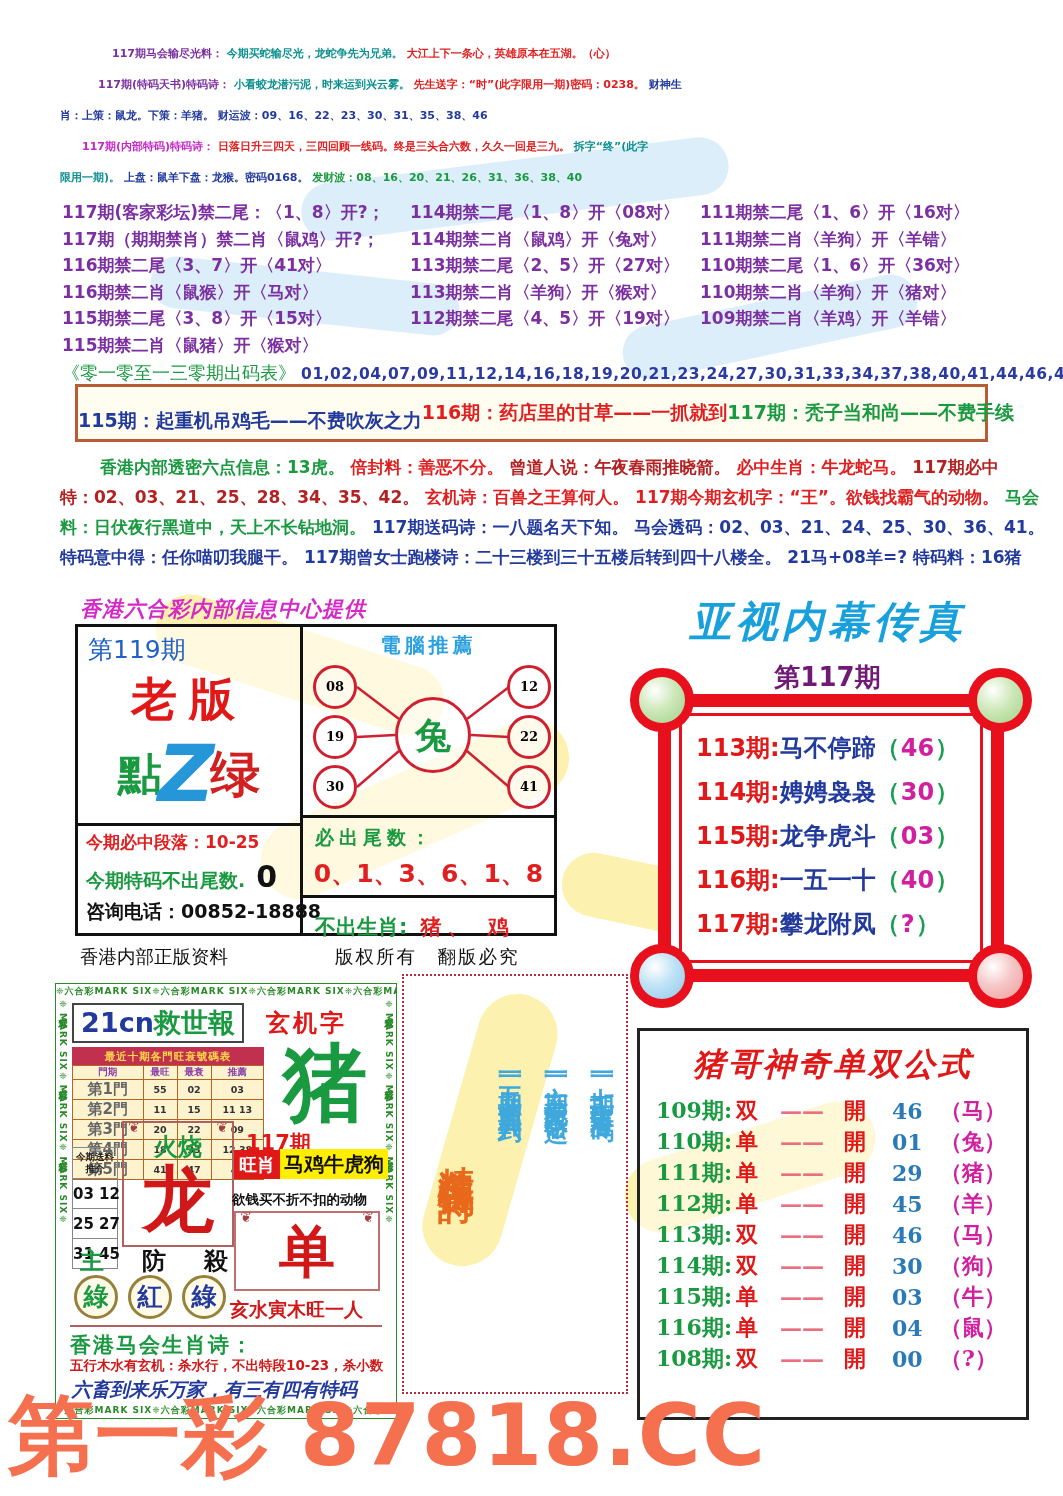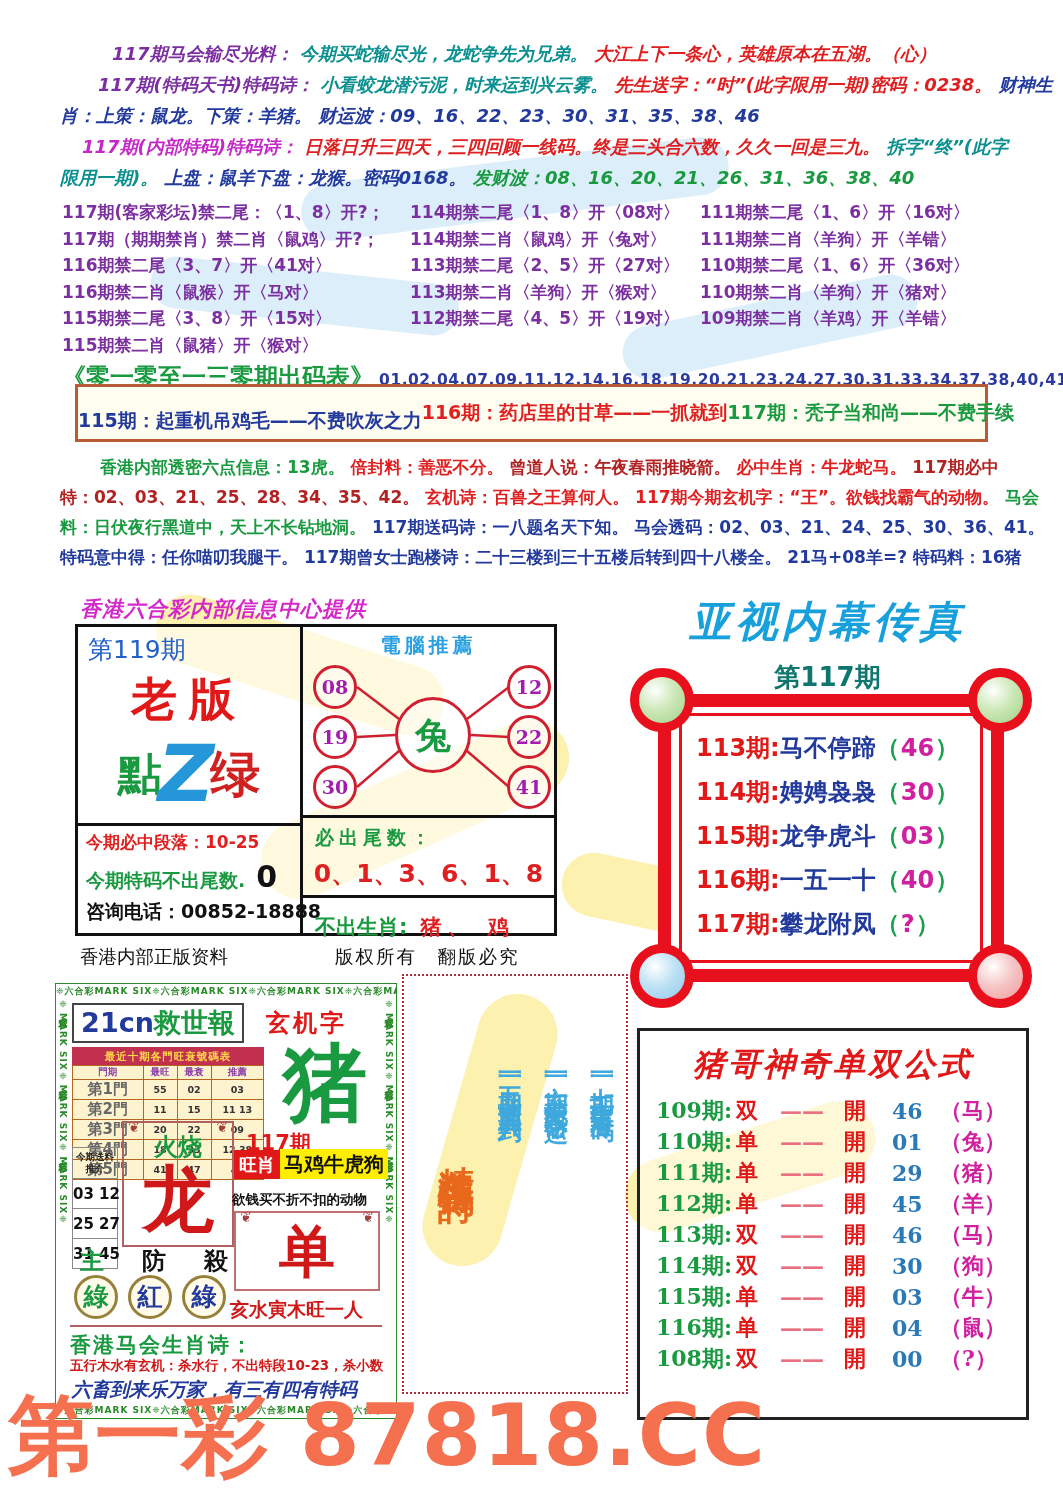--- a/index.html
+++ b/index.html
@@ -21,34 +21,34 @@
   .purple { color:#7b2fa0; }
   .magenta { color:#c428c8; }
   .teal { color:#0b8f8f; }
   .red { color:#e02020; }
   .darkred { color:#b22222; }
   .navy { color:#223a9c; }
   .green { color:#1a9a40; }
 
   
   #topblock { left:60px; top:38px; width:962px; z-index:1; }
-  .tl { font-size:18px; font-weight:bold; line-height:31px; white-space:nowrap;font-style:italic; }
+  .tl { font-size:11px; font-weight:bold; line-height:31px; white-space:nowrap; }
   .tl.i1 { padding-left:52px; }
   .tl.i2 { padding-left:38px; }
   .tl.i3 { padding-left:22px; }
 
   
   #banblock { left:62px; top:199px; width:966px; height:158px; z-index:1; }
   .bancol { position:absolute; top:0; }
   .bancol div { font-size:17px; font-weight:bold; line-height:26.5px; white-space:nowrap; color:#7b2fa0; }
   #bancol1 { left:0; } #bancol2 { left:348px; } #bancol3 { left:638px; }
 
   
   #chuma { left:62px; top:361px; z-index:1; white-space:nowrap; }
-  #chuma .lbl { color:#1a9a40; font-weight:bold; font-size:24px; }
+  #chuma .lbl { color:#1a9a40; font-weight:normal; font-size:18px; }
   #chuma .nums { color:#2a3aa0; font-weight:bold; font-size:15.5px; letter-spacing:0.5px; }
 
   
   #idiombox { left:75px; top:384px; width:913px; height:58px; border:3px solid #b85c38;
     background:#fffdf0; display:flex; align-items:center; justify-content:space-around; z-index:1; }
   .idiom { font-size:19px; font-weight:bold; white-space:nowrap; }
   .idiom.c1 { color:#223a9c;margin-top:16px; } .idiom.c2 { color:#e02020; } .idiom.c3 { color:#1a9a40; }
 
   
   #infoblock { left:60px; top:452px; width:962px; z-index:1; }
@@ -74,39 +74,39 @@
   .lb-duan { position:absolute; left:8px; top:204px; color:#e02020; font-size:17px; font-weight:bold; white-space:nowrap; }
   .lb-weishu { position:absolute; left:8px; top:232px; white-space:nowrap; }
   .lb-weishu .g { color:#1a9a40; font-size:19px; font-weight:bold; }
   .lb-weishu .zero { color:#111; font-size:30px; font-weight:bold; margin-left:6px; }
   .lb-phone { position:absolute; left:8px; top:272px; color:#111; font-size:19px; font-weight:bold; white-space:nowrap; }
 
   .cb-title { position:absolute; left:0; right:0; top:5px; text-align:center; color:#2aa0e0;
     font-size:20px; font-weight:bold; letter-spacing:4px; }
   #diagram { position:absolute; left:4px; top:30px; width:250px; height:156px; }
   .circ { position:absolute; width:44px; height:44px; border:3px solid #d02030; border-radius:50%;
-    text-align:center; line-height:38px; color:#a21caf; font-weight:bold; font-size:19px;
+    text-align:center; line-height:38px; color:#000000; font-weight:bold; font-size:13px;
     font-family:"DejaVu Serif", serif; background:rgba(255,255,255,0.4); }
   .circ.center { width:76px; height:76px; line-height:70px; font-size:36px; color:#1a9a40; }
   .cb-div1 { position:absolute; left:0; right:0; top:188px; border-top:3px solid #111; }
   .cb-tails-lbl { position:absolute; left:12px; top:198px; color:#1a9a40; font-size:19px; font-weight:bold; letter-spacing:5px; }
   .cb-tails { position:absolute; left:0; right:0; top:230px; text-align:center; color:#e02020; font-size:25px; font-weight:bold; }
   .cb-div2 { position:absolute; left:0; right:0; top:268px; border-top:3px solid #111; }
   .cb-nosx { position:absolute; left:12px; top:286px; white-space:nowrap; }
   .cb-nosx .g { color:#1a9a40; font-size:21px; font-weight:bold; }
   .cb-nosx .r { color:#e02020; font-size:21px; font-weight:bold; margin-left:8px; letter-spacing:6px; }
 
   #bbfoot-l { left:80px; top:944px; font-size:18.5px; color:#111; z-index:1; }
   #bbfoot-r { left:335px; top:944px; font-size:18.5px; color:#111; z-index:1; letter-spacing:2px; }
 
   
   #atv-title { left:630px; top:594px; width:395px; text-align:center; color:#18a0dc;
     font-size:42px; font-weight:bold; font-style:italic; font-family:"DejaVu Serif", serif;
     letter-spacing:4px; z-index:1; }
-  #atv-issue { left:630px; top:660px; width:395px; text-align:center; color:#0f766e;
+  #atv-issue { left:630px; top:660px; width:395px; text-align:center; color:#701a75;
     font-size:26px; font-weight:bold; z-index:1; }
   #atv-frame { left:658px; top:694px; width:346px; height:288px; border:13px solid #e8101c;
     border-radius:4px; z-index:1; background:#fff; }
   #atv-inner { position:absolute; left:8px; top:6px; right:8px; bottom:6px; border:3px solid #e8101c;
     padding:10px 0 0 14px; }
   .atv-row { font-size:24px; font-weight:bold; line-height:44px; white-space:nowrap; }
   .atv-row .qi { color:#e01818; }
   .atv-row .phrase { color:#223a9c; }
   .atv-row .paren { color:#18a050; }
   .atv-row .num { color:#d020a0; margin:0 1px; }

